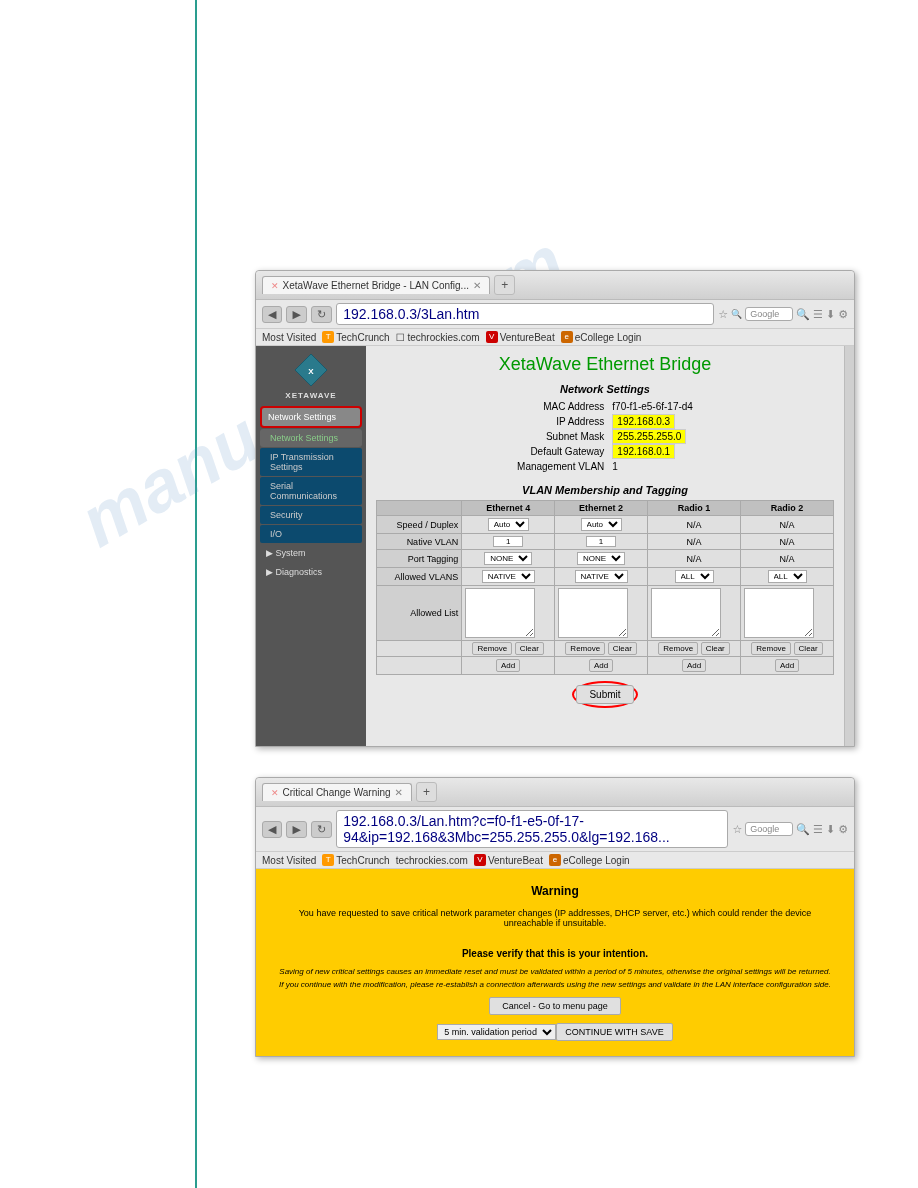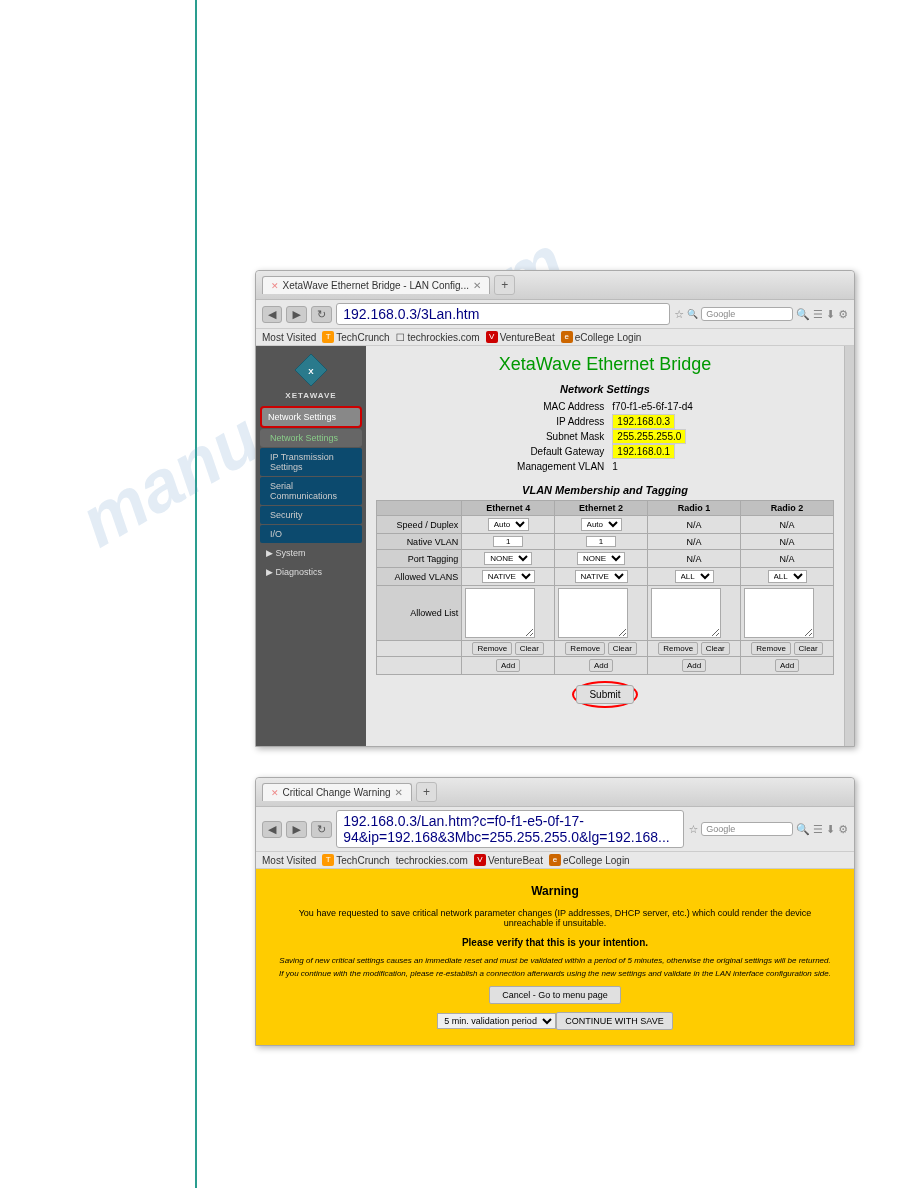--- a/index.html
+++ b/index.html
@@ -372,21 +372,21 @@
       text-align: center;
       font-weight: bold;
       font-size: 12px;
       margin-bottom: 10px;
       color: #000;
     }
 
     .warning-text {
       font-size: 9px;
       color: #000;
-      margin-bottom: 9px;
+      margin-bottom: 20px;
       text-align: center;
     }
 
     .warning-bold {
       font-weight: bold;
       text-align: center;
       font-size: 10px;
       margin-bottom: 8px;
     }
 
@@ -435,21 +435,21 @@
       background: #d0d0d0;
       border-left: 1px solid #bbb;
     }
 
     .search-box {
       background: white;
       border: 1px solid #aaa;
       border-radius: 3px;
       padding: 1px 4px;
       font-size: 9px;
-      width: 92px;
+      width: 48px;
     }
   </style>
 </head>
 <body>
 
 <div class="left-teal-line"></div>
 
 <div class="watermark">manualslib.com</div>
 
 <div class="screenshots-area">

